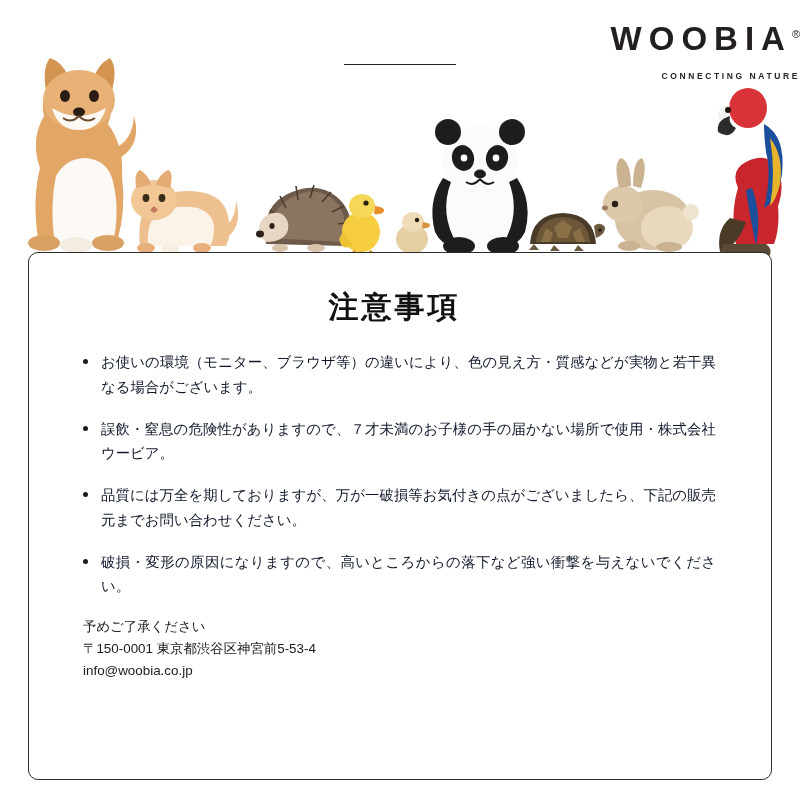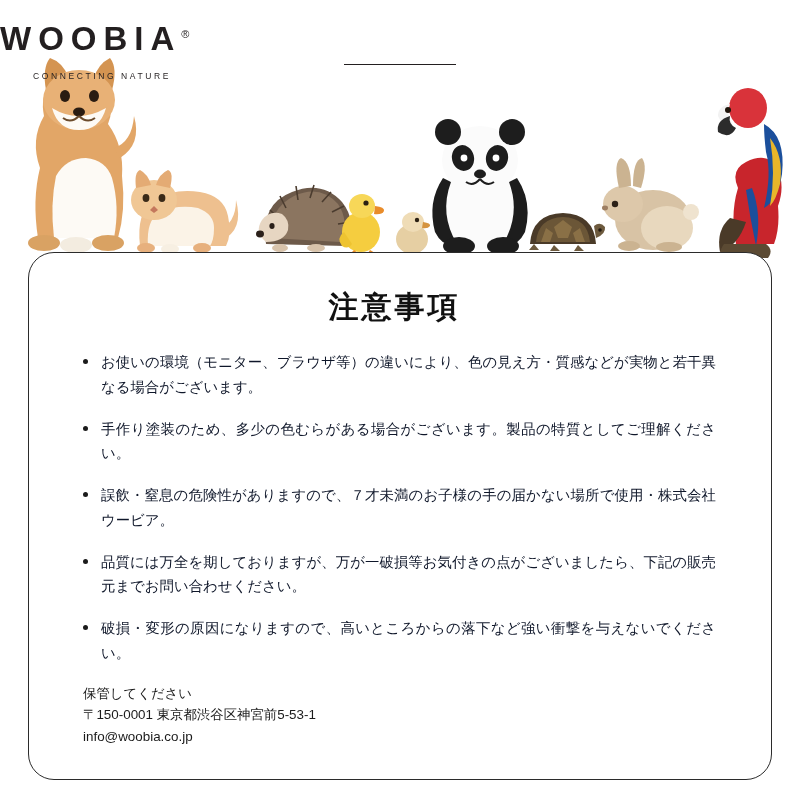--- a/index.html
+++ b/index.html
@@ -15,21 +15,21 @@
     overflow: hidden;
     position: relative;
   }
 
   
   .logo-block {
     position: absolute;
     top: 22px;
     left: 0;
     width: 100%;
-    text-align: left;
+    text-align: right;
     z-index: 5;
   }
   .logo-word {
     font-family: "Liberation Sans", sans-serif;
     font-size: 33px;
     letter-spacing: 7px;
     font-weight: 700;
     color: #231f20;
     display: inline-block;
     position: relative;
@@ -44,21 +44,21 @@
   .logo-rule {
     width: 112px;
     height: 1px;
     background: #231f20;
     margin: 9px auto 6px auto;
   }
   .logo-tag {
     font-size: 8.5px;
     letter-spacing: 2.6px;
     color: #231f20;
-    font-weight: 400;
+    font-weight: 700;
     padding-left: 33px;
   }
 
   
   .animal-band {
     position: absolute;
     top: 0;
     left: 0;
     width: 800px;
     height: 258px;
@@ -70,21 +70,21 @@
   }
 
   
   .notice-card {
     position: absolute;
     left: 28px;
     top: 252px;
     width: 744px;
     height: 528px;
     border: 1.5px solid #2b2b2b;
-    border-radius: 26px;
+    border-radius: 10px;
     box-sizing: border-box;
     background: #ffffff;
     padding: 18px 45px 0 34px;
   }
   .notice-title {
     text-align: center;
     font-size: 30px;
     font-weight: 700;
     letter-spacing: 3px;
     margin: 16px 0 22px 0;
@@ -271,24 +271,23 @@
   <div class="logo-word"><span>WOOBIA</span><span class="logo-reg">®</span></div>
   <div class="logo-rule"></div>
   <div class="logo-tag">CONNECTING NATURE</div>
 </div>
 
 <div class="notice-card">
   <h1 class="notice-title">注意事項</h1>
 
   <ul class="notice-list">
     <li>お使いの環境（モニター、ブラウザ等）の違いにより、色の見え方・質感などが実物と若干異なる場合がございます。</li>
-    <li>手作り塗装のため、多少の色むらがある場合がございます。製品の特質としてご理解ください。</li>
     <li>誤飲・窒息の危険性がありますので、７才未満のお子様の手の届かない場所で使用・株式会社ウービア。</li>
     <li>品質には万全を期しておりますが、万が一破損等お気付きの点がございましたら、下記の販売元までお問い合わせください。</li>
     <li>破損・変形の原因になりますので、高いところからの落下など強い衝撃を与えないでください。</li>
   </ul>
 
   <div class="addr-block">
-    <div class="addr-line">保管してください</div>
-    <div class="addr-line">〒150-0001 東京都渋谷区神宮前5-53-1</div>
+    <div class="addr-line">予めご了承ください</div>
+    <div class="addr-line">〒150-0001 東京都渋谷区神宮前5-53-4</div>
     <div class="addr-line">info@woobia.co.jp</div>
   </div>
 </div>
 
 </body></html>

